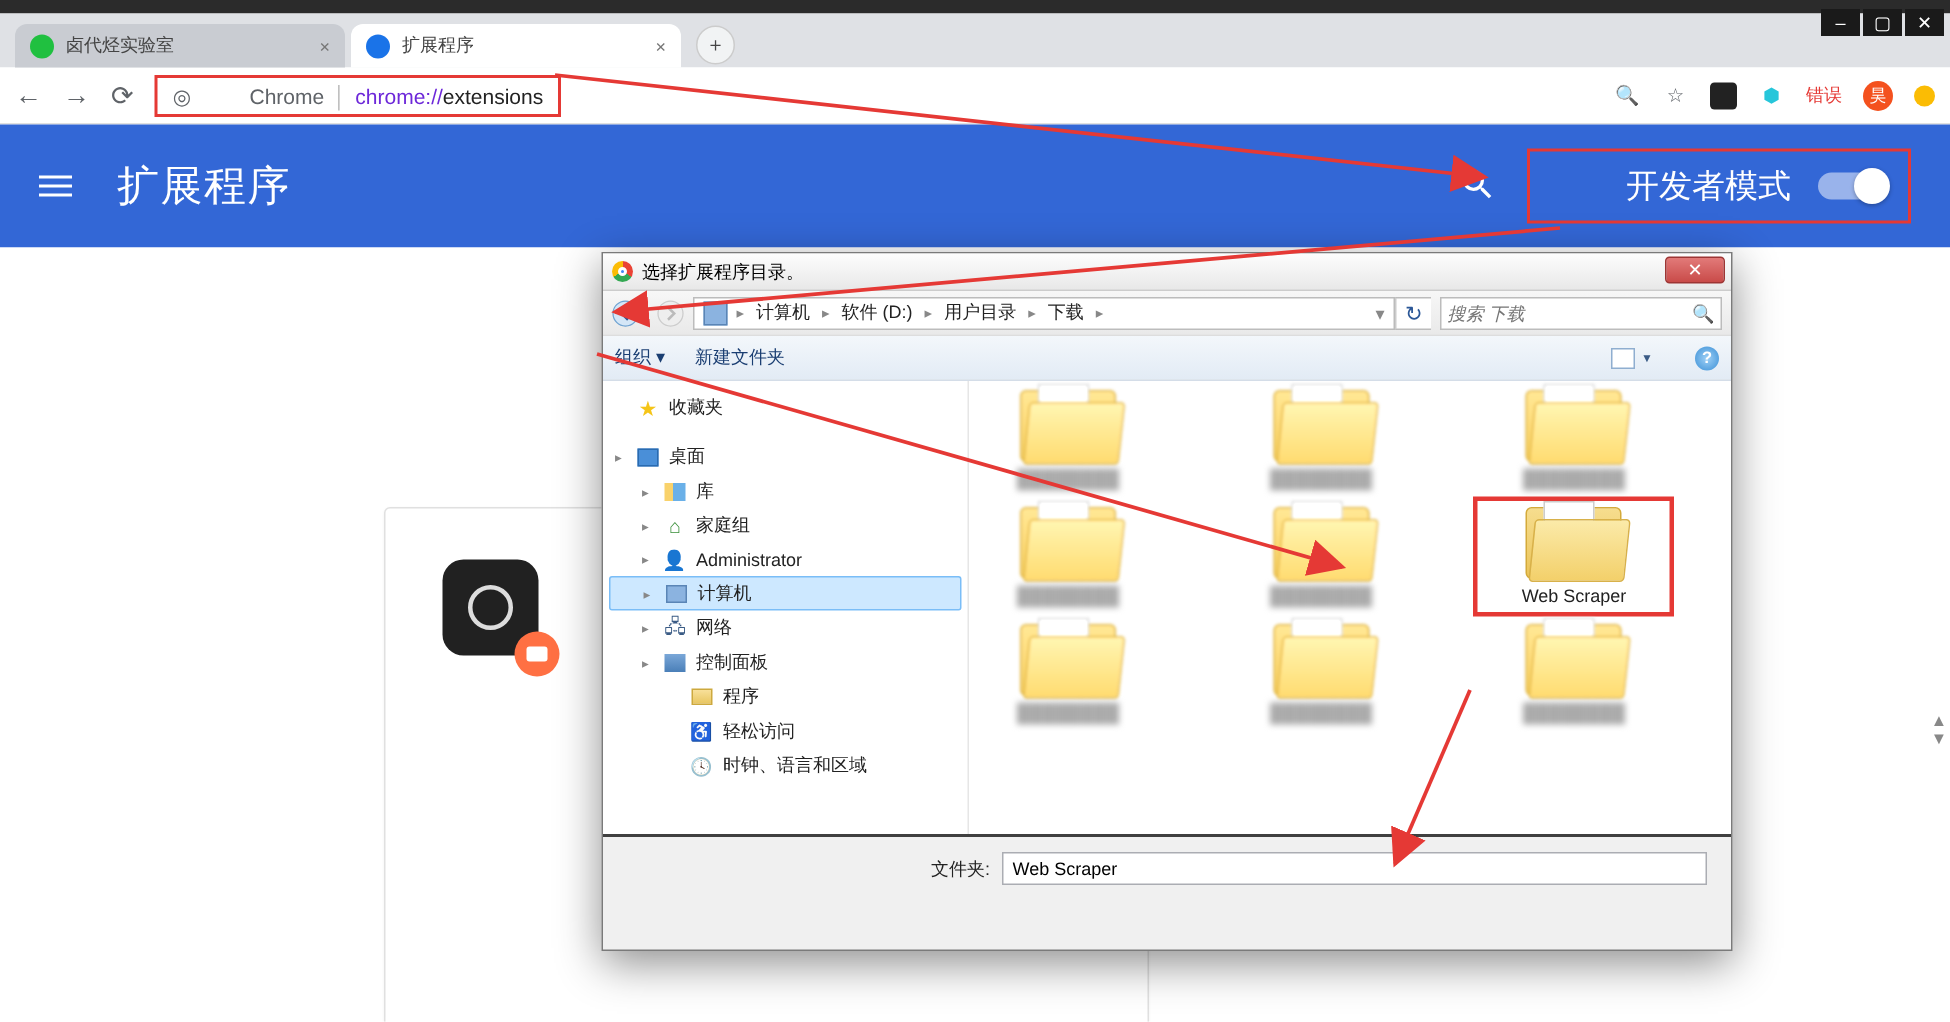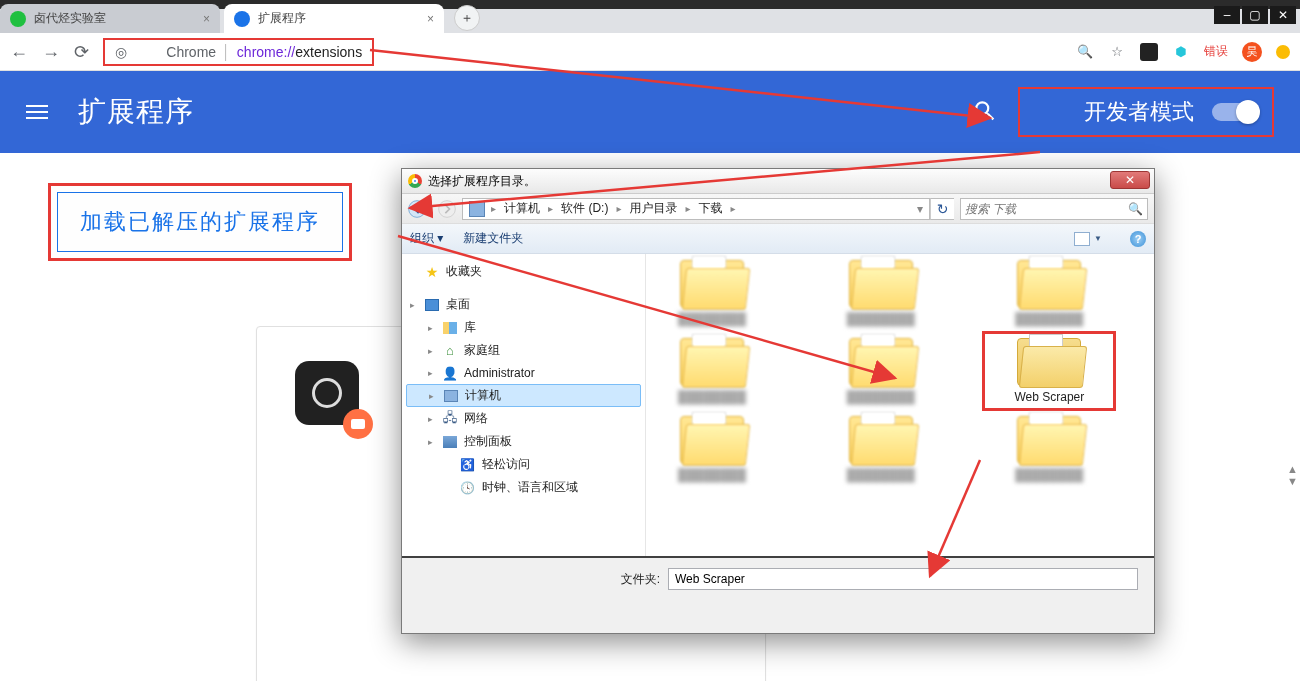--- a/index.html
+++ b/index.html
@@ -1,19 +1,19 @@
 <!DOCTYPE html>
 <html><head>
 <meta charset="utf-8">
 <style>
   * { box-sizing: border-box; margin: 0; padding: 0; }
   html, body { width: 1300px; height: 681px; overflow: hidden; font-family: "Segoe UI", Arial, sans-serif; font-size: 13px; background: #fff; }
   
   .titlebar { height: 9px; background: #2b2b2b; display: flex; justify-content: flex-end; align-items: center; gap: 6px; padding-right: 8px; }
-  .tabstrip { height: 24px; background: #dfe1e5; display: flex; align-items: flex-end; }
+  .tabstrip { height: 36px; background: #dfe1e5; display: flex; align-items: flex-end; padding-left: 10px; }
   .ctab { height: 29px; width: 220px; background: #fff; border-radius: 8px 8px 0 0; display: flex; align-items: center; padding: 0 10px; font-size: 12px; color: #444; position: relative; margin-right: 4px; }
   .ctab.inactive { background: #c9ccd2; }
   .ctab .fav { width: 16px; height: 16px; border-radius: 50%; margin-right: 8px; }
   .ctab .close { margin-left: auto; color: #777; cursor: pointer; }
   .newtab { width: 26px; height: 26px; border-radius: 50%; background: #f1f3f4; border: 1px solid #ccc; display: flex; align-items: center; justify-content: center; color: #444; margin-left: 6px; margin-bottom: 2px; }
   .winbtns { position: absolute; right: 4px; top: 6px; display: flex; gap: 2px; }
   .winbtns div { width: 26px; height: 18px; background: #1a1a1a; color: #fff; font-size: 12px; display: flex; align-items: center; justify-content: center; }
   .toolbar { height: 38px; display: flex; align-items: center; padding: 0 10px; gap: 14px; border-bottom: 1px solid #e0e0e0; background: #fff; }
   .toolbar .navbtn { color: #5f6368; font-size: 18px; cursor: pointer; }
   .omnibox { flex: 0 0 auto; display: flex; align-items: center; height: 28px; padding: 0 10px; border: 2px solid #e53935; color: #5f6368; font-size: 14px; background: #fff; }
@@ -180,23 +180,20 @@
   </span>
   <div class="devpanel">
     <span class="devlabel">开发者模式</span>
     <span class="toggle">
         <span class="knob"></span>
       </span>
   </div>
 </div>
 
 <div class="ext-body">
-  <div class="loadbtn">
-    <div class="loadbtn-inner">加载已解压的扩展程序</div>
-  </div>
 
   <div class="card">
     <div class="card-icon">
         <span class="ring"></span>
       </div>
     <div class="card-badge">
         <span class="cam"></span>
       </div>
   </div>
 
@@ -299,20 +296,27 @@
         </div>
       <div class="tree-item l1">
           <span class="tri">▸</span>
           <span class="tic">
             <span class="ic-panel"></span>
           </span>
           <span>控制面板</span>
         </div>
       <div class="tree-item l2">
           <span class="tri"></span>
+          <span class="tic">
+            <span class="ic-folder"></span>
+          </span>
+          <span>程序</span>
+        </div>
+      <div class="tree-item l2">
+          <span class="tri"></span>
           <span class="tic" style="color:#3a8f3a">♿</span>
           <span>轻松访问</span>
         </div>
       <div class="tree-item l2">
           <span class="tri"></span>
           <span class="tic" style="color:#2b5797">🕓</span>
           <span>时钟、语言和区域</span>
         </div>
     </div>
 

